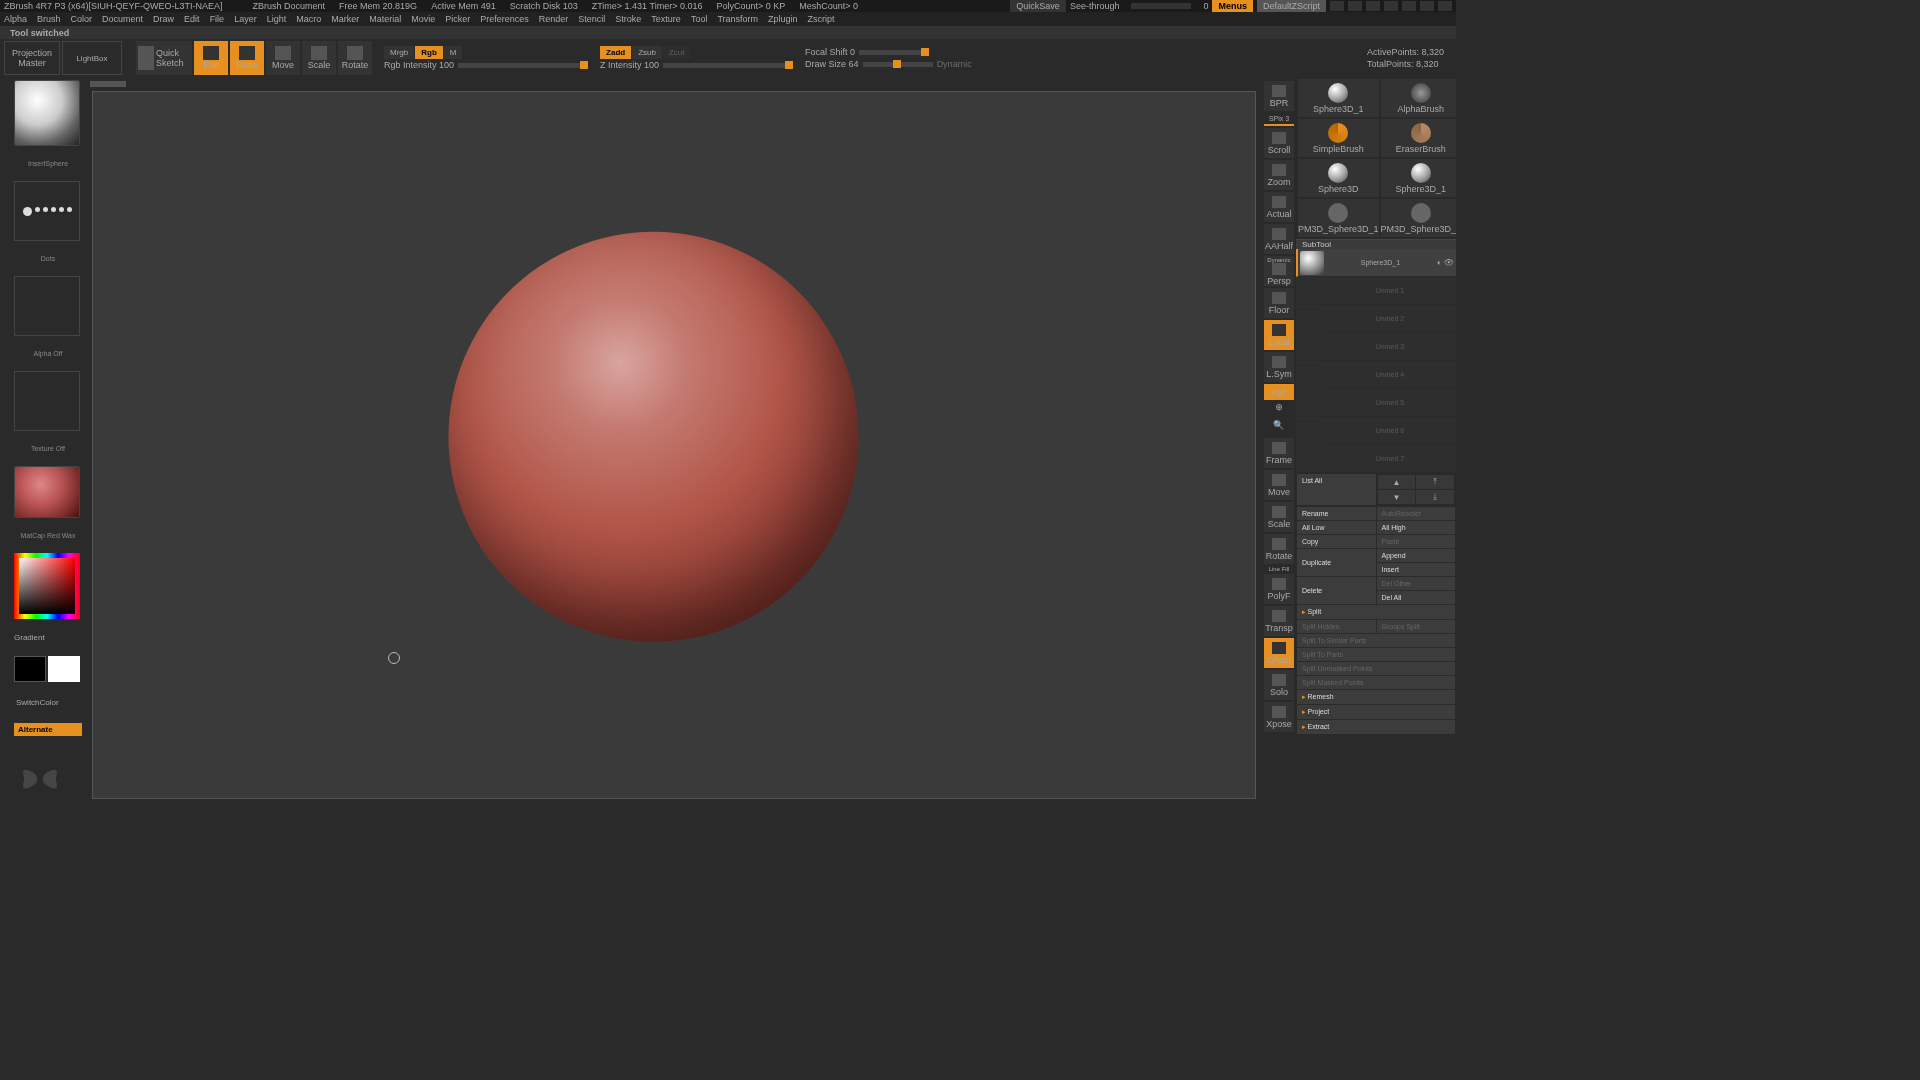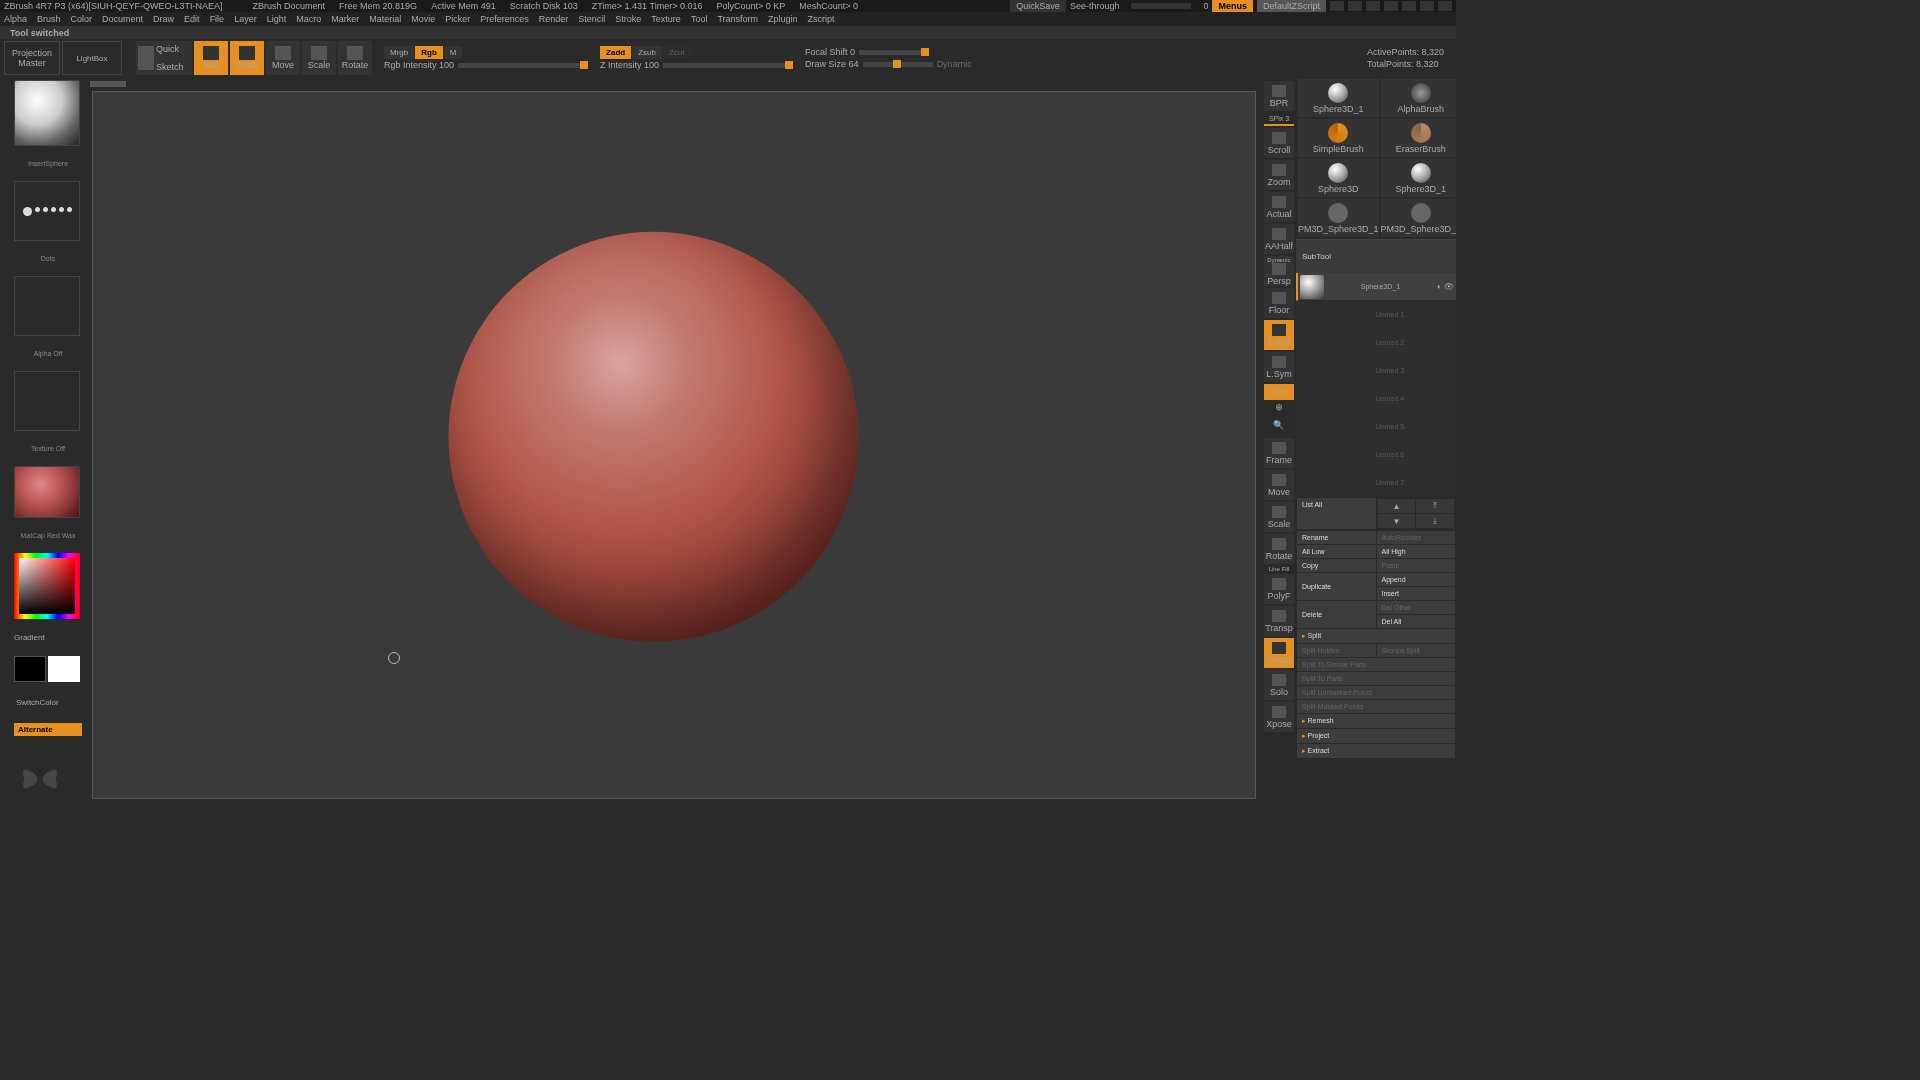--- a/index.html
+++ b/index.html
@@ -87,21 +87,21 @@
 .tool-presets { display: grid; grid-template-columns: 1fr 1fr; gap: 2px; padding: 2px; }
 .preset { height: 38px; background: #333; display: flex; flex-direction: column; align-items: center; justify-content: center; font-size: 6px; color: #888; }
 .preset .pico { width: 20px; height: 20px; border-radius: 50%; margin-bottom: 1px; }
 .preset .pico.sphere { background: radial-gradient(circle at 35% 30%, #fff, #aaa 50%, #444); }
 .preset .pico.simple { background: conic-gradient(#e59020, #b86500); }
 .preset .pico.eraser { background: conic-gradient(#b86, #864); }
 .preset .pico.alpha { background: radial-gradient(#999, #333); }
 .preset .pico.deco { background: #666; }
 
 .panel-section { border-top: 1px solid #444; }
-.panel-header { background: #3a3a3a; padding: 12px 6px; font-size: 8px; color: #ccc; }
+.panel-header { background: #3a3a3a; padding: 0 6px; font-size: 8px; color: #ccc; }
 .subtool-item { height: 28px; background: #383838; display: flex; align-items: center; padding: 2px; gap: 4px; border-bottom: 1px solid #2a2a2a; position: relative; }
 .subtool-item.active { background: #404040; border-left: 2px solid #e59020; }
 .subtool-item .thumb { width: 24px; height: 24px; background: radial-gradient(circle at 35% 30%, #fff, #999 50%, #333); border-radius: 2px; }
 .subtool-item .name { flex: 1; font-size: 7px; color: #aaa; text-align: center; }
 .subtool-item.dim { opacity: 0.35; }
 .subtool-item.dim .thumb { background: #333; }
 .eye-icons { display: flex; gap: 2px; font-size: 8px; }
 
 .btn-grid { display: grid; grid-template-columns: 1fr 1fr; gap: 1px; padding: 1px; }
 .pbtn { background: #3c3c3c; padding: 3px 5px; font-size: 7px; color: #ddd; }
@@ -178,21 +178,21 @@
 
 <div class="toolbar">
   <div class="proj-master">
       <span style="white-space:pre;text-align:center;">Projection
 Master</span>
     </div>
   <div class="lightbox">LightBox</div>
   <div style="width:10px"></div>
   <div class="quicksketch">
       <div style="width:16px;height:24px;background:#555;"></div>
-      <span style="white-space:pre;line-height:18px;">Quick
+      <span style="white-space:pre;line-height:10px;">Quick
 Sketch</span>
     </div>
   <div class="tool-btn active">
       <div style="width:16px;height:14px;background:#333;"></div>
       <span>Edit</span>
     </div>
   <div class="tool-btn active">
       <div style="width:16px;height:14px;background:#333;"></div>
       <span>Draw</span>
     </div>

